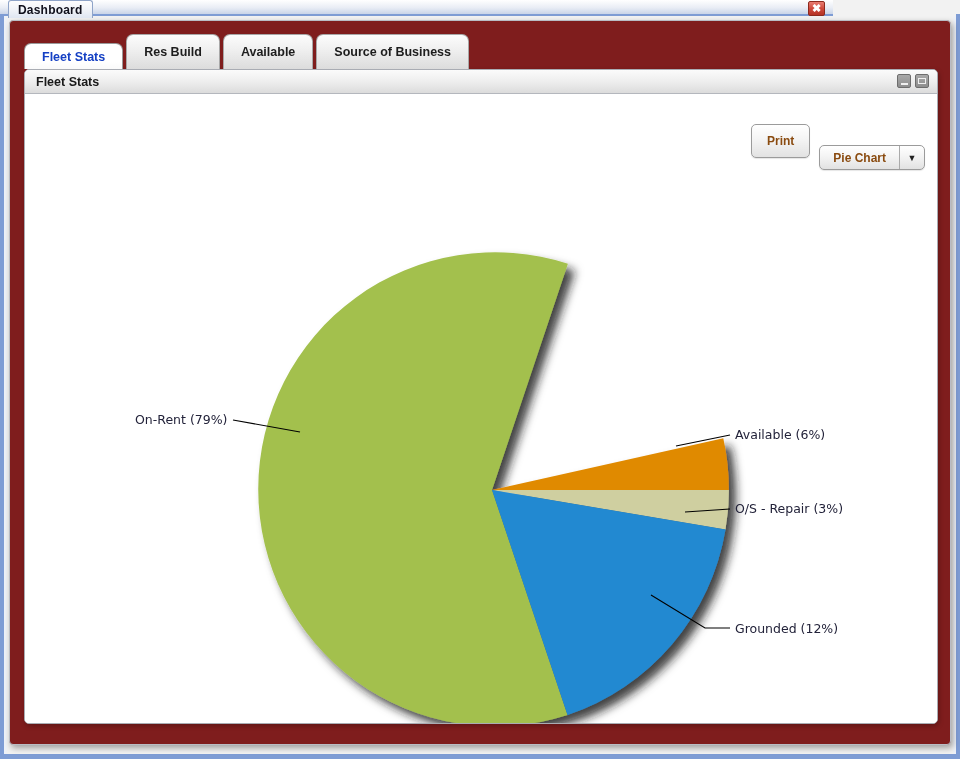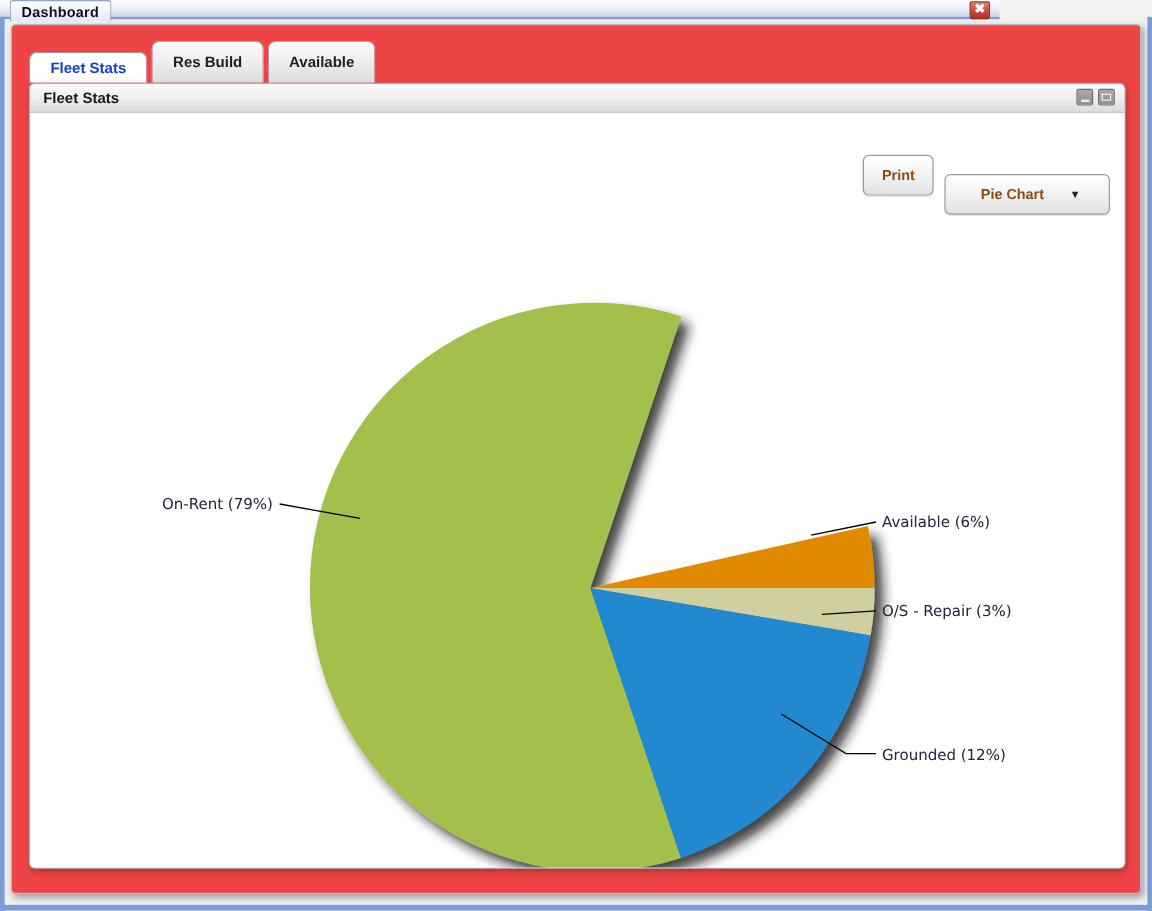--- a/index.html
+++ b/index.html
@@ -60,21 +60,21 @@
     line-height: 1;
     cursor: pointer;
     z-index: 5;
   }
 
   
   #content-region {
     position: absolute;
     left: 9px; top: 20px;
     width: 942px; height: 725px;
-    background: #ef4444;
+    background: #7f1d1d;
     border: 1px solid #b9bcc4;
     border-radius: 4px;
     box-shadow: 2px 3px 6px rgba(0,0,0,.35);
   }
 
   
   #tab-strip {
     position: absolute;
     left: 14px; top: 24px;
     height: 24px;
@@ -162,21 +162,21 @@
     border: 1px solid #9b9b9b;
     border-radius: 5px;
     display: flex; align-items: center;
     font-size: 12px; font-weight: bold;
     color: #8a4b10;
     cursor: pointer;
     box-shadow: 0 1px 1px rgba(0,0,0,.10);
   }
   #print-button { padding: 16px 15px; }
   #chart-type-select {
-    padding: 16px; overflow: hidden; margin-top: 33px;
+    padding: 0; overflow: hidden; margin-top: 33px;
   }
   #chart-type-label {
     padding: 0 13px 0 13px;
     display: flex; align-items: center; height: 100%;
   }
   #chart-type-arrow {
     width: 25px; height: 100%;
     border-left: 1px solid #aaaaaa;
     display: flex; align-items: center; justify-content: center;
     font-size: 9px; color: #222222;
@@ -216,20 +216,23 @@
     <div id="tab-strip">
       <div class="tab active">
         <span>Fleet Stats</span>
       </div>
       <div class="tab">
         <span>Res Build</span>
       </div>
       <div class="tab">
         <span>Available</span>
       </div>
+      <div class="tab">
+        <span>Source of Business</span>
+      </div>
     </div>
 
     <div id="panel">
 
       <div id="panel-header">
         <div id="panel-title">Fleet Stats</div>
         <div id="panel-tools">
           <div class="tool-btn">
             <div class="tool-glyph-bar"></div>
           </div>

